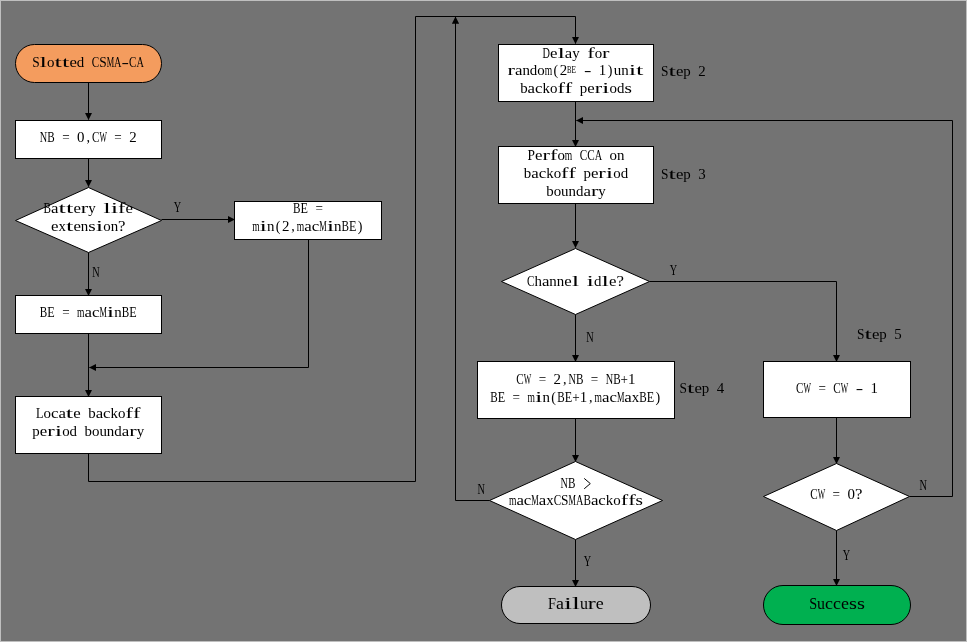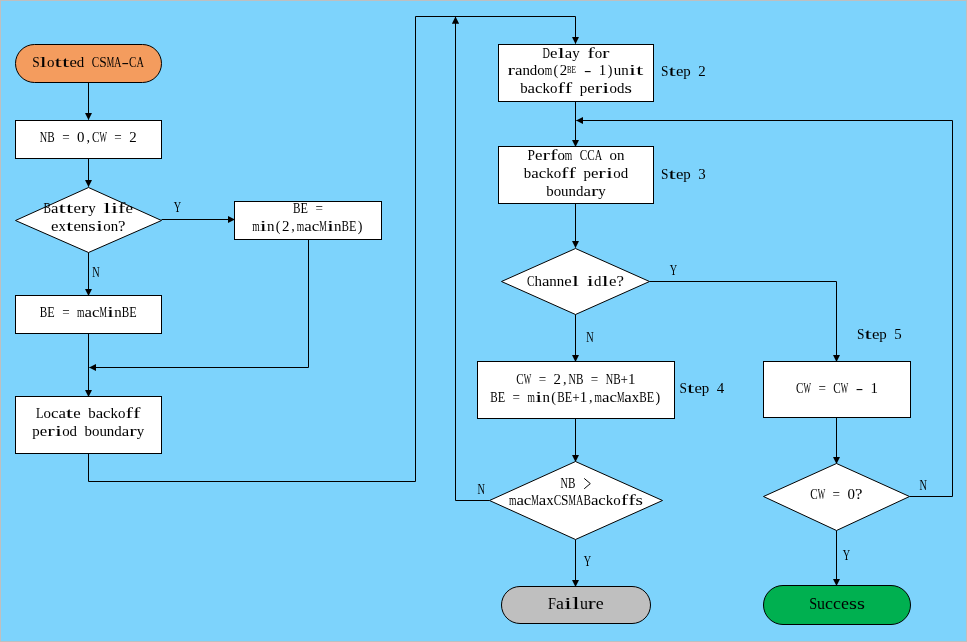--- a/index.html
+++ b/index.html
@@ -1,19 +1,19 @@
 <!DOCTYPE html>
 <html><head>
 <meta charset="utf-8">
 <title>Slotted CSMA-CA Flowchart</title>
 <style>
   html,body{margin:0;padding:0;background:#ffffff;}
   body{width:967px;height:642px;overflow:hidden;
        font-family:"Liberation Mono","DejaVu Sans Mono",monospace;}
-  #canvas{position:relative;width:967px;height:642px;background:#7dd3fc;overflow:hidden;text-align:center;}
+  #canvas{position:relative;width:967px;height:642px;background:#737373;overflow:hidden;text-align:center;}
   svg{position:absolute;left:0;top:0;}
   svg text, svg tspan{font-family:"Liberation Serif", serif;fill:#000;}
 </style>
 </head>
 <body>
 
 <div id="canvas">
 <svg width="967" height="642" viewBox="0 0 967 642">
   <defs>
     <marker id="ah" viewBox="0 0 10 10" refX="9.4" refY="5" markerWidth="7.2" markerHeight="7.2" orient="auto-start-reverse" markerUnits="userSpaceOnUse">

